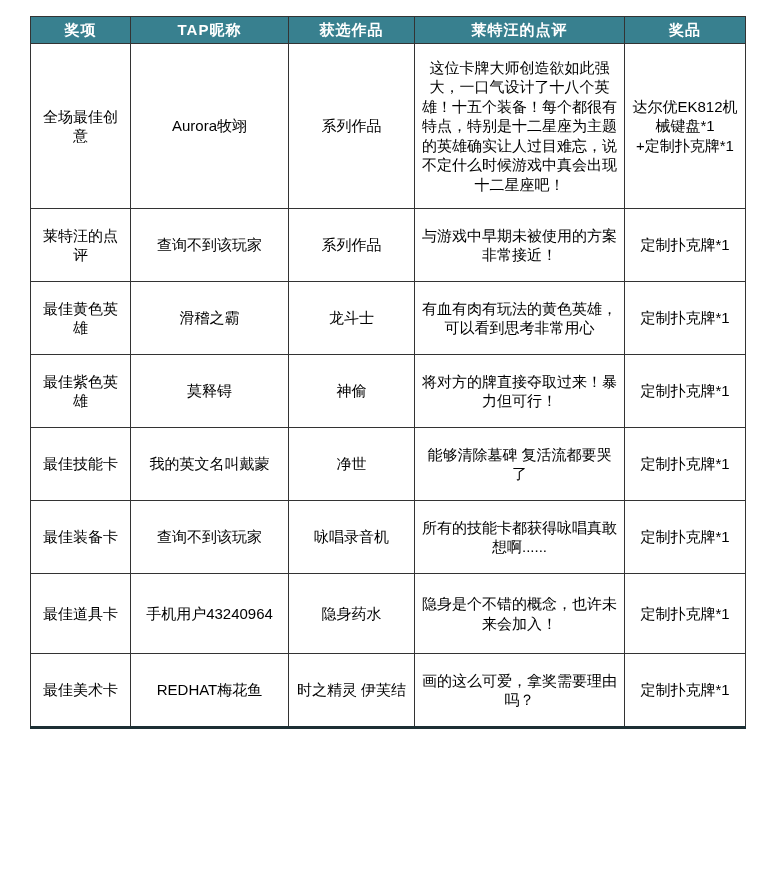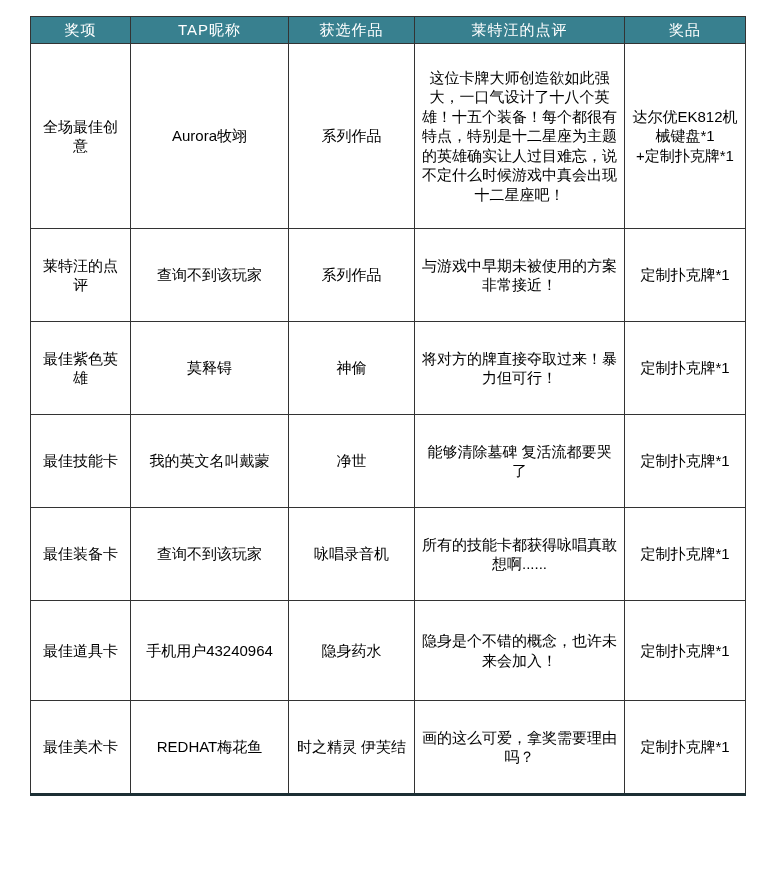--- a/index.html
+++ b/index.html
@@ -19,36 +19,36 @@
     border-collapse: collapse;
     table-layout: fixed;
     width: 715px;
     border: 1px solid var(--grid-border, #333);
     border-bottom: 3px solid var(--outer-bottom, #1c2f34);
   }
   table.awards th {
     background: var(--header-bg, #38808f);
     color: var(--header-text, #fff);
     font-size: 15px;
-    font-weight: normal;
+    font-weight: bold;
     height: 24px;
     padding: 1px 2px;
     border: 1px solid var(--grid-border, #333);
     text-align: center;
     vertical-align: middle;
     letter-spacing: 1px;
   }
   table.awards td {
     border: 1px solid var(--grid-border, #333);
     color: var(--cell-text, #000);
     font-size: 15px;
     line-height: 19.5px;
     text-align: center;
     vertical-align: middle;
-    padding: 16px 7px;
+    padding: 6px 7px;
     white-space: pre-line;
     word-break: break-all;
   }
   tr.row-std  td { height: 60px; }
   tr.row-tall td { height: 152px; }
   tr.row-med  td { height: 67px; }
   col.c-award   { width: 100px; }
   col.c-nick    { width: 158px; }
   col.c-work    { width: 126px; }
   col.c-comment { width: 210px; }
@@ -85,20 +85,27 @@
 +定制扑克牌*1</td>
       </tr>
       <tr class="row-std">
         <td>莱特汪的点评</td>
         <td>查询不到该玩家</td>
         <td>系列作品</td>
         <td>与游戏中早期未被使用的方案非常接近！</td>
         <td>定制扑克牌*1</td>
       </tr>
       <tr class="row-std">
+        <td>最佳黄色英雄</td>
+        <td>滑稽之霸</td>
+        <td>龙斗士</td>
+        <td>有血有肉有玩法的黄色英雄，可以看到思考非常用心</td>
+        <td>定制扑克牌*1</td>
+      </tr>
+      <tr class="row-std">
         <td>最佳紫色英雄</td>
         <td>莫释锝</td>
         <td>神偷</td>
         <td>将对方的牌直接夺取过来！暴力但可行！</td>
         <td>定制扑克牌*1</td>
       </tr>
       <tr class="row-std">
         <td>最佳技能卡</td>
         <td>我的英文名叫戴蒙</td>
         <td>净世</td>

